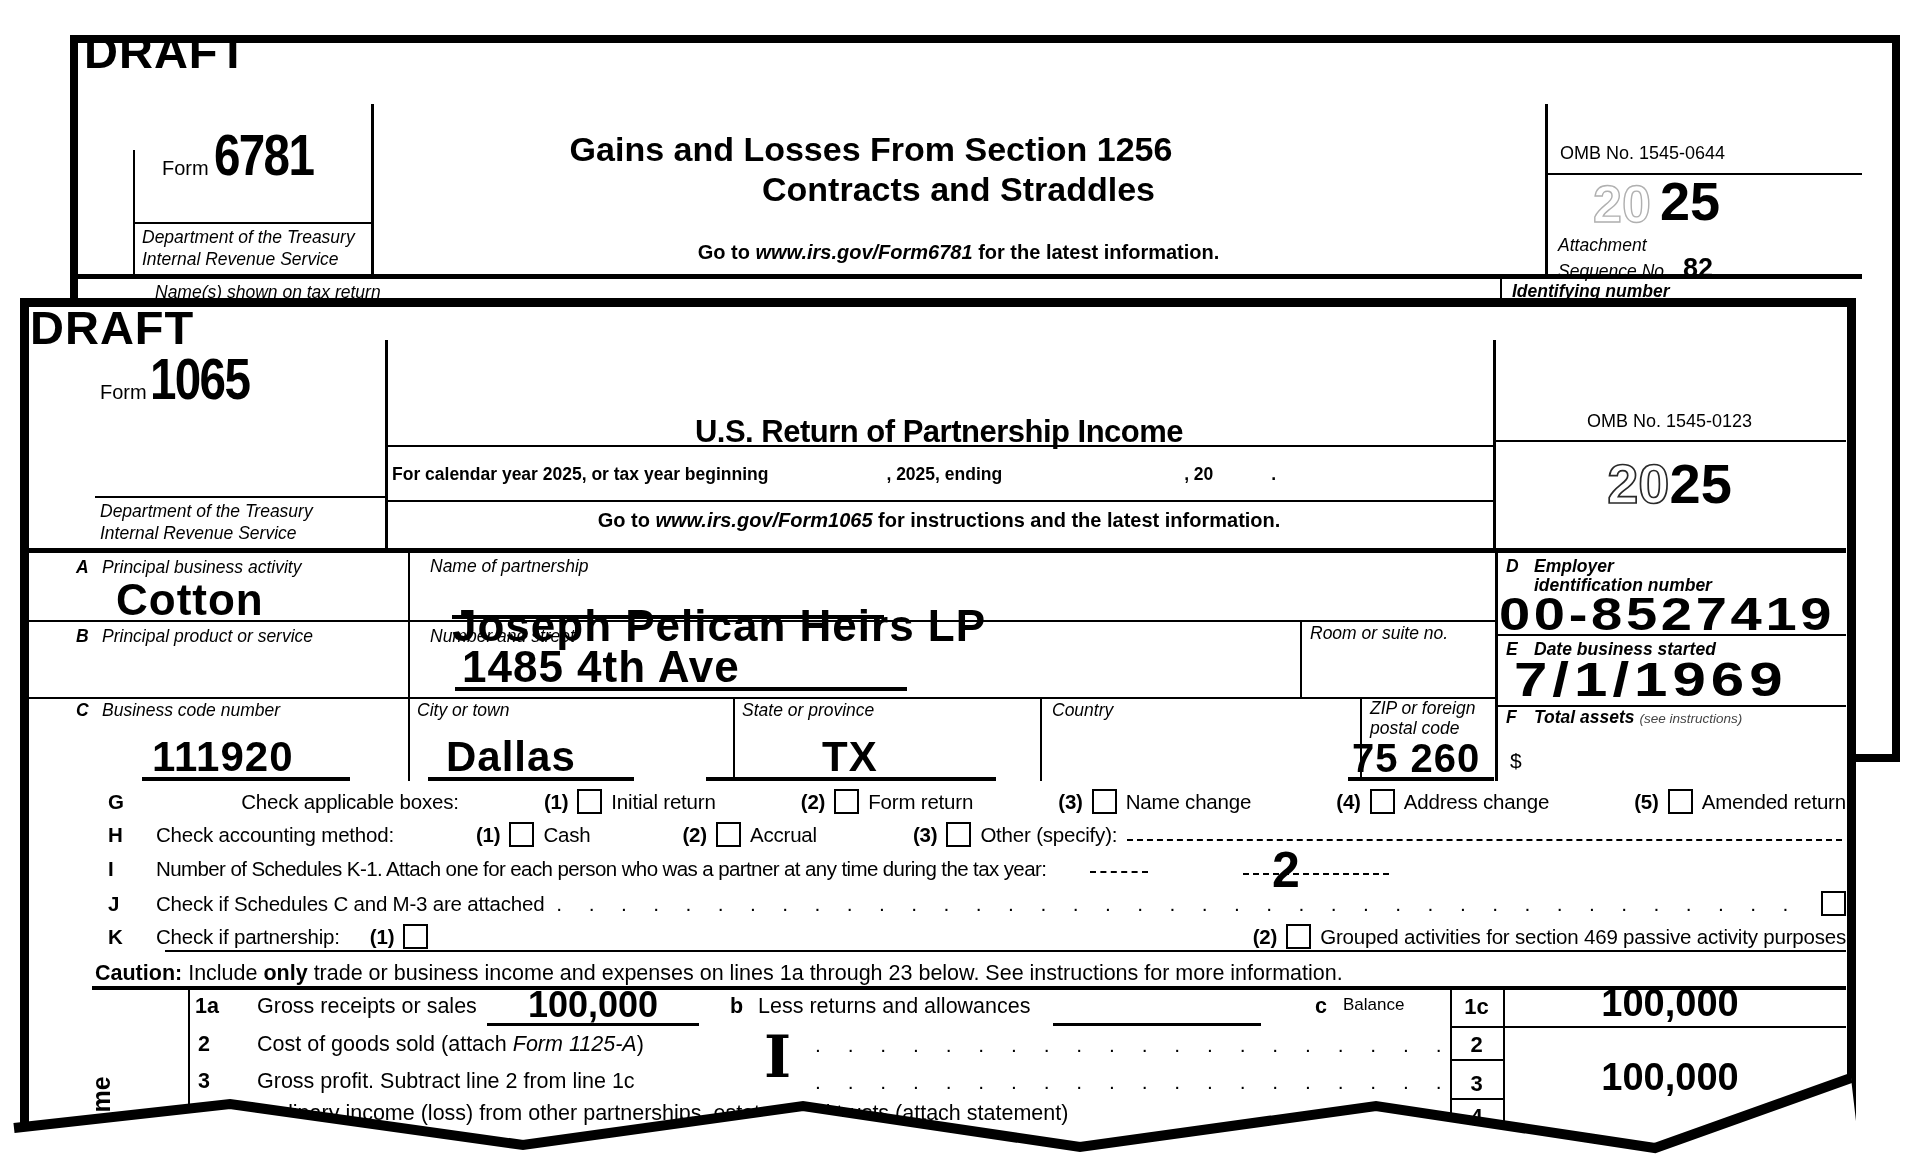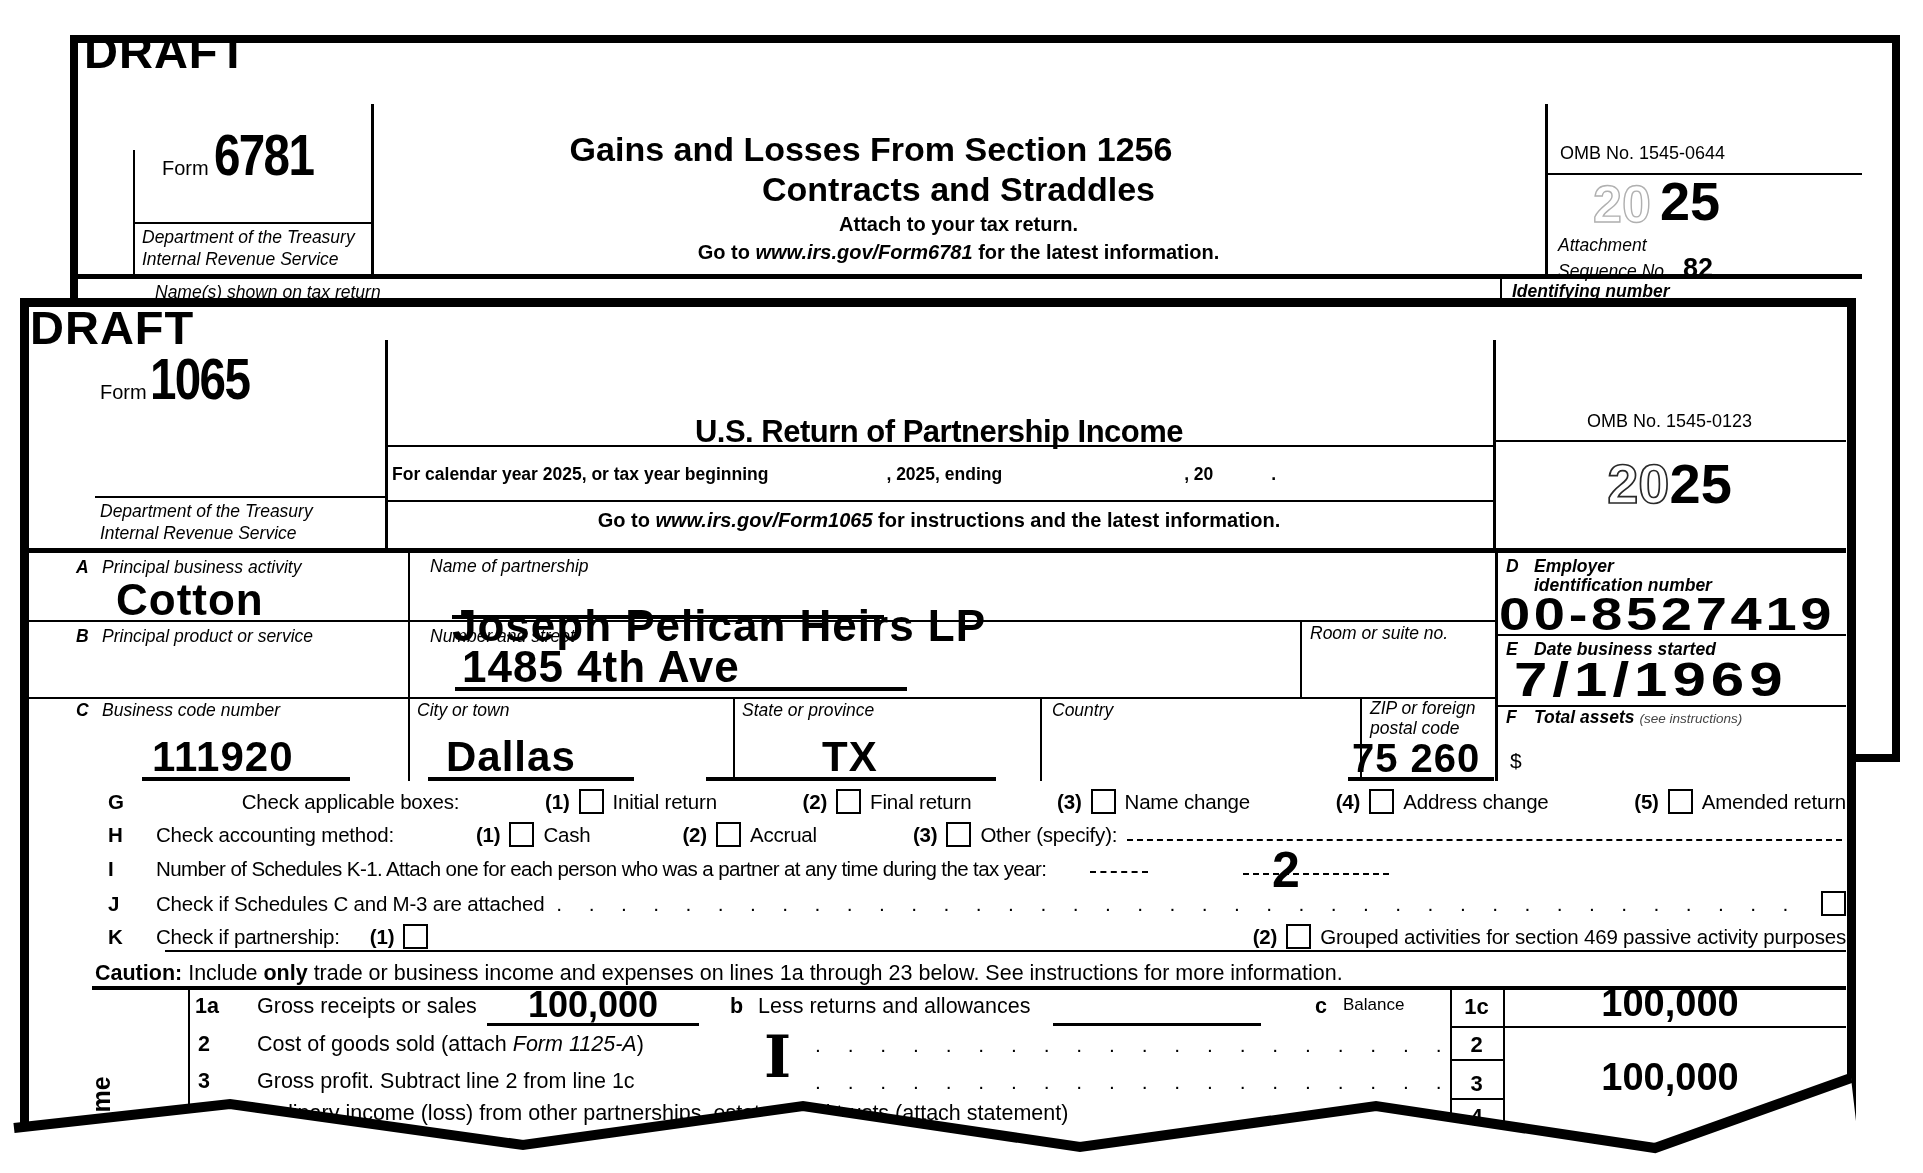--- a/index.html
+++ b/index.html
@@ -38,21 +38,20 @@
     <span class="a b cond" style="left:214px;top:126px;font-size:58px;letter-spacing:-2px;transform:scale(0.82,1);">6781</span>
 
     <div class="hl" style="left:133px;top:222px;width:239px;height:2px;"></div>
     <div class="vl" style="left:133px;top:150px;width:2px;height:126px;"></div>
     <div class="a lbl" style="left:142px;top:228px;">Department of the Treasury</div>
     <div class="a lbl" style="left:142px;top:250px;">Internal Revenue Service</div>
     <div class="vl" style="left:371px;top:104px;width:3px;height:172px;"></div>
 
     <div class="a title" style="left:372px;top:132px;width:998px;font-size:34px;">Gains and Losses From Section 1256</div>
     <div class="a title" style="left:372px;top:172px;width:1173px;font-size:34px;">Contracts and Straddles</div>
-    <div class="a title" style="left:372px;top:214px;width:1173px;font-size:20px;">Attach to your tax return.</div>
     <div class="a title" style="left:372px;top:242px;width:1173px;font-size:20px;">
       <span>Go to </span><span class="it">www.irs.gov/Form6781</span><span> for the latest information.</span>
     </div>
 
     <div class="vl" style="left:1545px;top:104px;width:3px;height:175px;"></div>
     <div class="a" style="left:1560px;top:144px;font-size:18px;">OMB No. 1545-0644</div>
     <div class="hl" style="left:1545px;top:173px;width:317px;height:2px;"></div>
     <span class="a b ghost2" style="left:1593px;top:178px;font-size:52px;">20</span>
     <span class="a" style="left:1660px;top:174px;font-size:54px;font-weight:800;">25</span>
     <div class="a lbl" style="left:1558px;top:236px;">Attachment</div>
@@ -160,21 +159,21 @@
       <span class="b" style="width:48px;flex:0 0 auto;">G</span>
       <span>Check applicable boxes:</span>
       <span class="opt">
           <span class="b">(1)</span>
           <span class="box"></span>
           <span>Initial return</span>
         </span>
       <span class="opt">
           <span class="b">(2)</span>
           <span class="box"></span>
-          <span>Final return</span>
+          <span>Form return</span>
         </span>
       <span class="opt">
           <span class="b">(3)</span>
           <span class="box"></span>
           <span>Name change</span>
         </span>
       <span class="opt">
           <span class="b">(4)</span>
           <span class="box"></span>
           <span>Address change</span>

